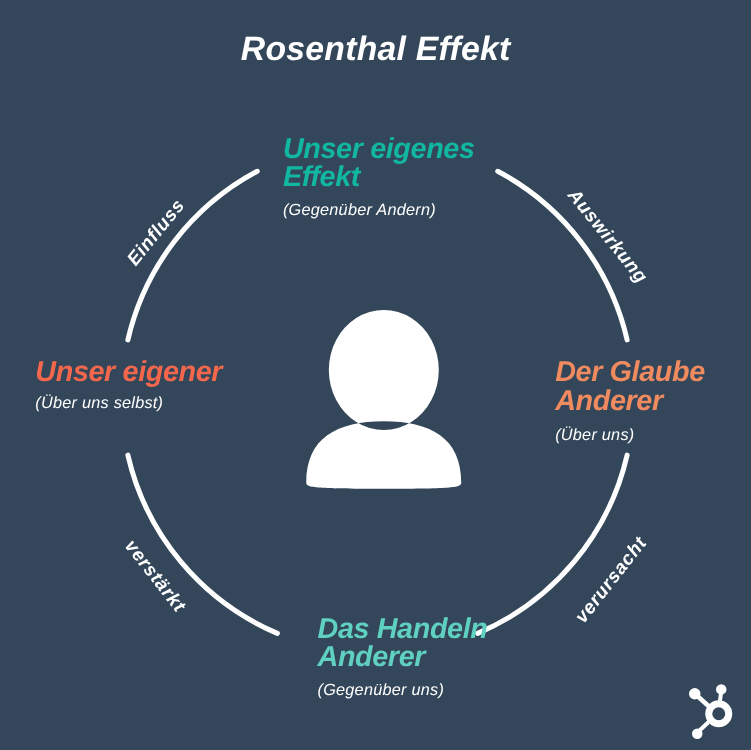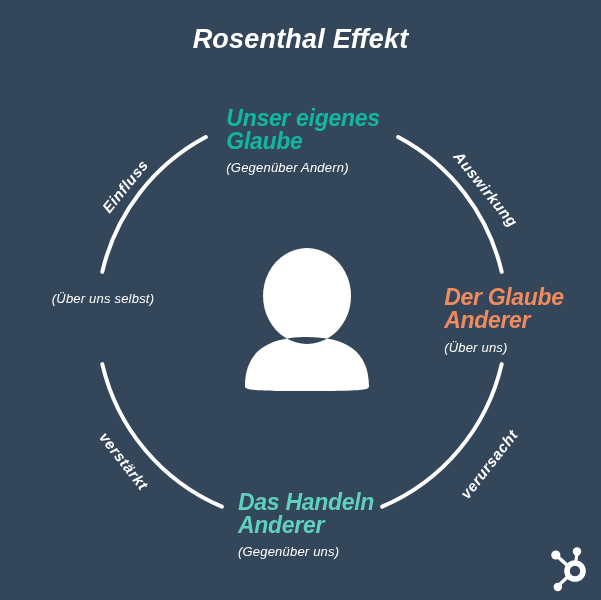--- a/index.html
+++ b/index.html
@@ -30,21 +30,21 @@
   .node .sub{
     color:#ffffff;font-size:13px;font-weight:500;
     letter-spacing:.2px;
   }
   .node-top{left:303px;top:107px;}
   .node-top .sub{margin-top:7px;}
   .node-top .line{color:#12b7a2;}
   .node-right{left:504px;top:286px;}
   .node-right .sub{margin-top:8px;}
   .node-right .line{color:#f08a5f;}
-  .node-bottom{left:306px;top:491px;}
+  .node-bottom{left:322px;top:491px;}
   .node-bottom .sub{margin-top:7px;}
   .node-bottom .line{color:#5fd0c1;}
   .node-left{left:103px;top:286px;}
   .node-left .sub{margin-top:5px;}
   .node-left .line{color:#f4674d;}
   .arc-label{
     position:absolute;
     left:var(--x);top:var(--y);
     transform:translate(-50%,-50%) rotate(var(--rot));
     color:#ffffff;font-size:15px;font-weight:700;
@@ -80,37 +80,38 @@
       <line x1="567.5" y1="577" x2="559" y2="585" stroke-width="3.2"></line>
       <circle cx="577" cy="551.5" r="4.2" stroke="none"></circle>
       <circle cx="555.8" cy="555" r="4.6" stroke="none"></circle>
       <circle cx="557.8" cy="587" r="4.2" stroke="none"></circle>
       <circle cx="575" cy="571" r="8" fill="none" stroke-width="5.6"></circle>
     </g>
   </svg>
 
   <div class="node node-top">
     <div class="line">Unser eigenes</div>
-    <div class="line">Glaube</div>
+    <div class="line">Effekt</div>
     <div class="sub">(Gegenüber Andern)</div>
   </div>
 
   <div class="node node-right">
     <div class="line">Der Glaube</div>
     <div class="line">Anderer</div>
     <div class="sub">(Über uns)</div>
   </div>
 
   <div class="node node-bottom">
     <div class="line">Das Handeln</div>
     <div class="line">Anderer</div>
     <div class="sub">(Gegenüber uns)</div>
   </div>
 
   <div class="node node-left">
+    <div class="line">Unser eigener</div>
     <div class="sub">(Über uns selbst)</div>
   </div>
 
   <div class="arc-label" style="--x:125px;--y:186px;--rot:-51deg">Einfluss</div>
   <div class="arc-label" style="--x:486px;--y:189px;--rot:51deg">Auswirkung</div>
   <div class="arc-label" style="--x:124px;--y:461px;--rot:52deg">verstärkt</div>
   <div class="arc-label" style="--x:489px;--y:464px;--rot:-52deg">verursacht</div>
 
 </div>
 

